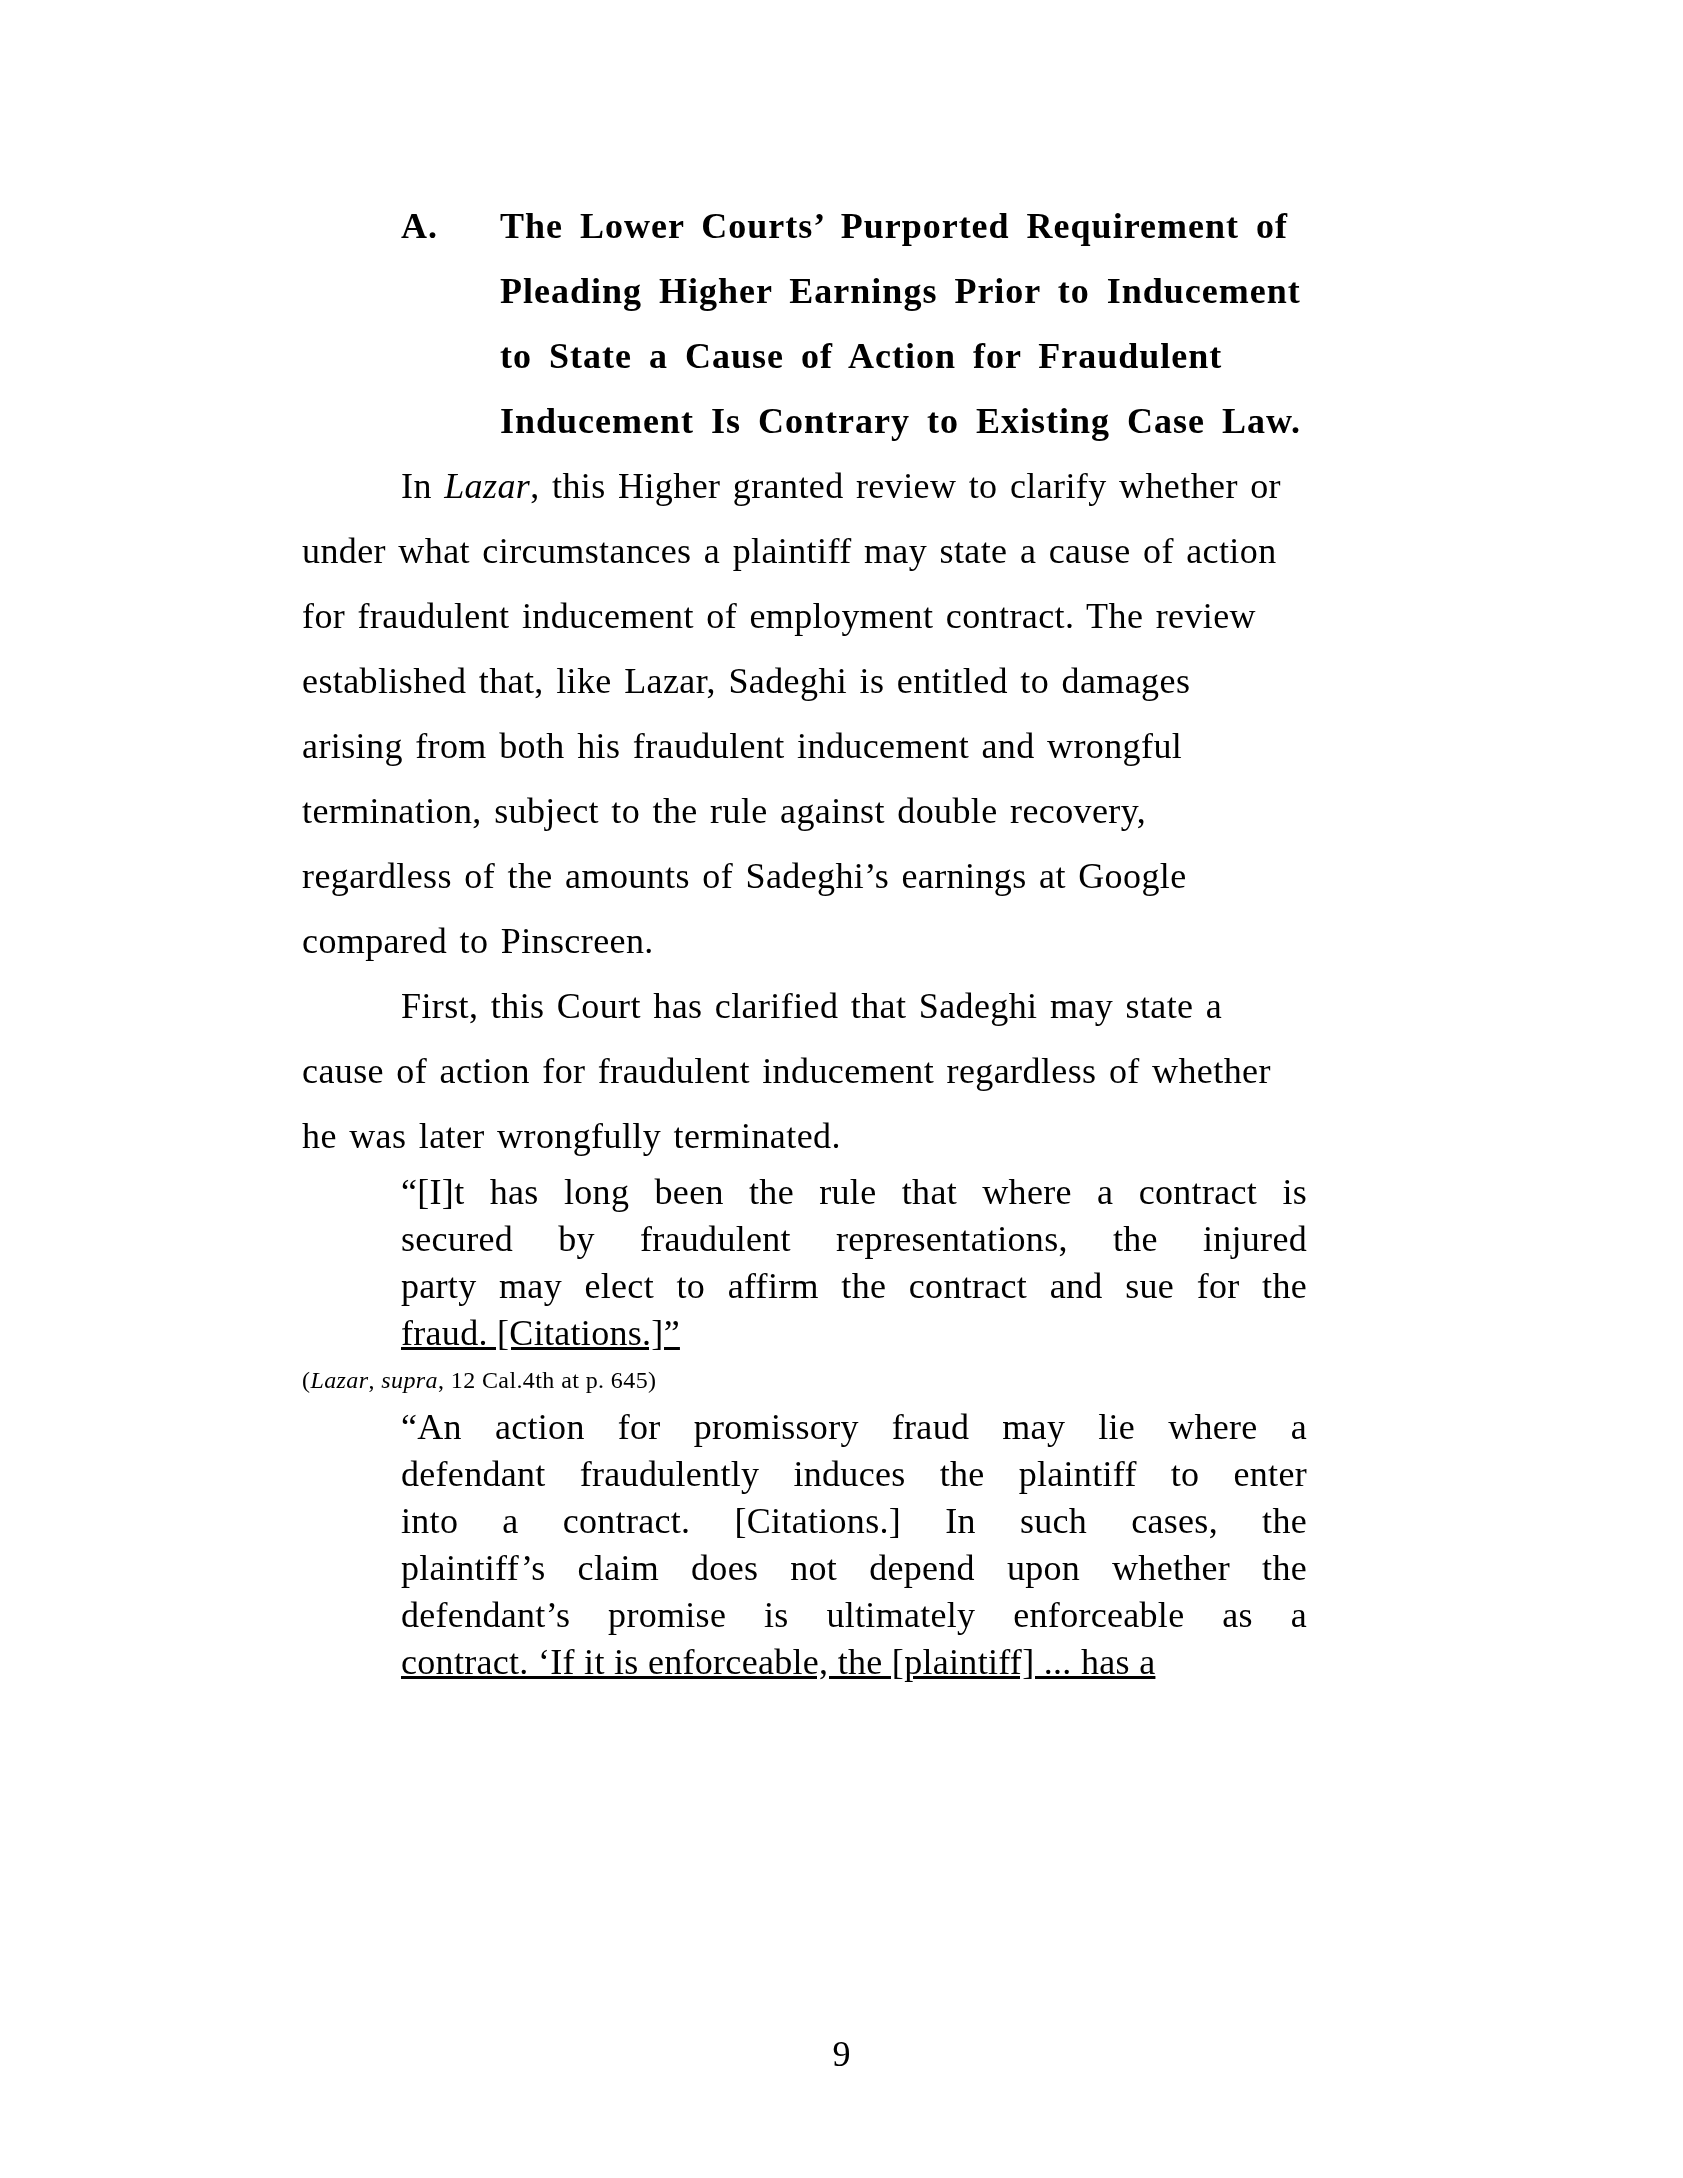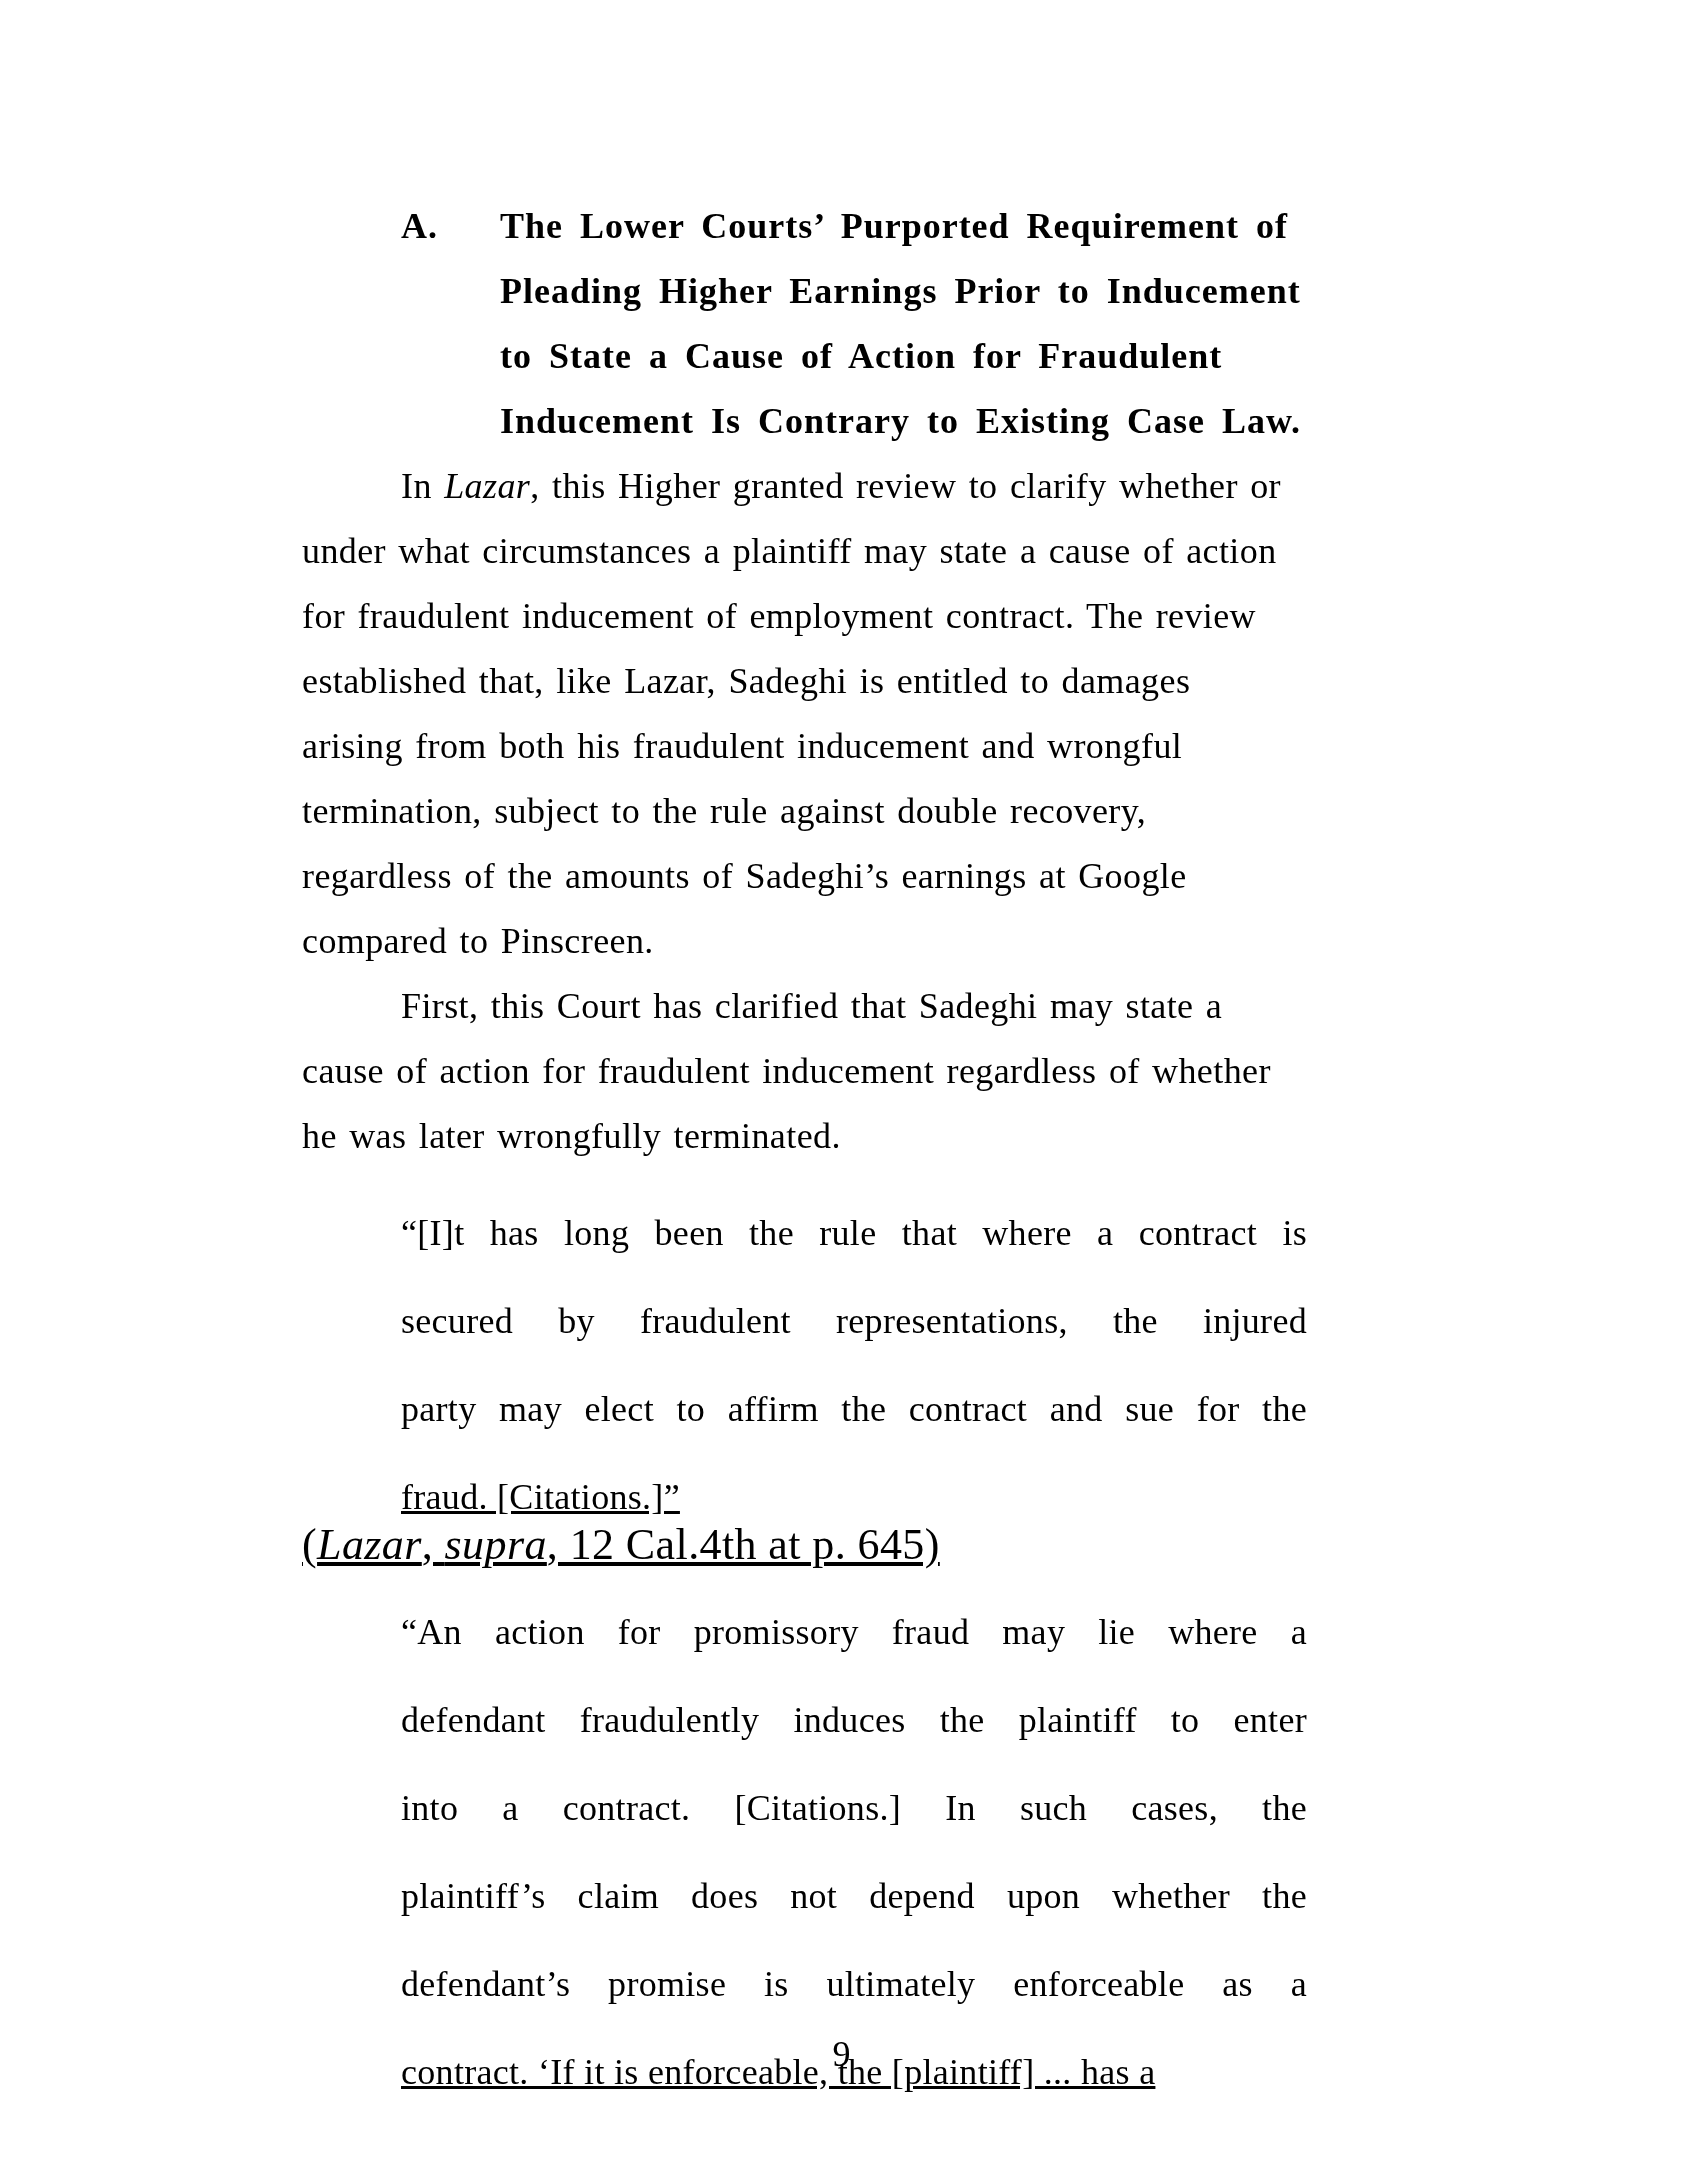--- a/index.html
+++ b/index.html
@@ -37,27 +37,26 @@
     word-spacing: 3px;
   }
   .para .line:first-child { text-indent: 99px; }
   .quote {
     font-size: 36px;
     line-height: 47px;
     margin-left: 99px;
     width: 906px;
     letter-spacing: 0.3px;
   }
-  .quote .line { text-align: justify; text-align-last: justify; margin-top: 41px; }
+  .quote .line { text-align: justify; text-align-last: justify; }
   .quote .line:last-child { text-align: justify; text-align-last: left; text-decoration: underline; }
   .citation {
-    font-size: 44px;
+    font-size: 24px;
     line-height: 47px;
     letter-spacing: 0.4px;
-    text-decoration: underline;
   }
   .it { font-style: italic; }
   .footer {
     position: absolute;
     top: 2034px;
     left: 0;
     width: 1683px;
     text-align: center;
     font-size: 36px;
     line-height: 40px;

